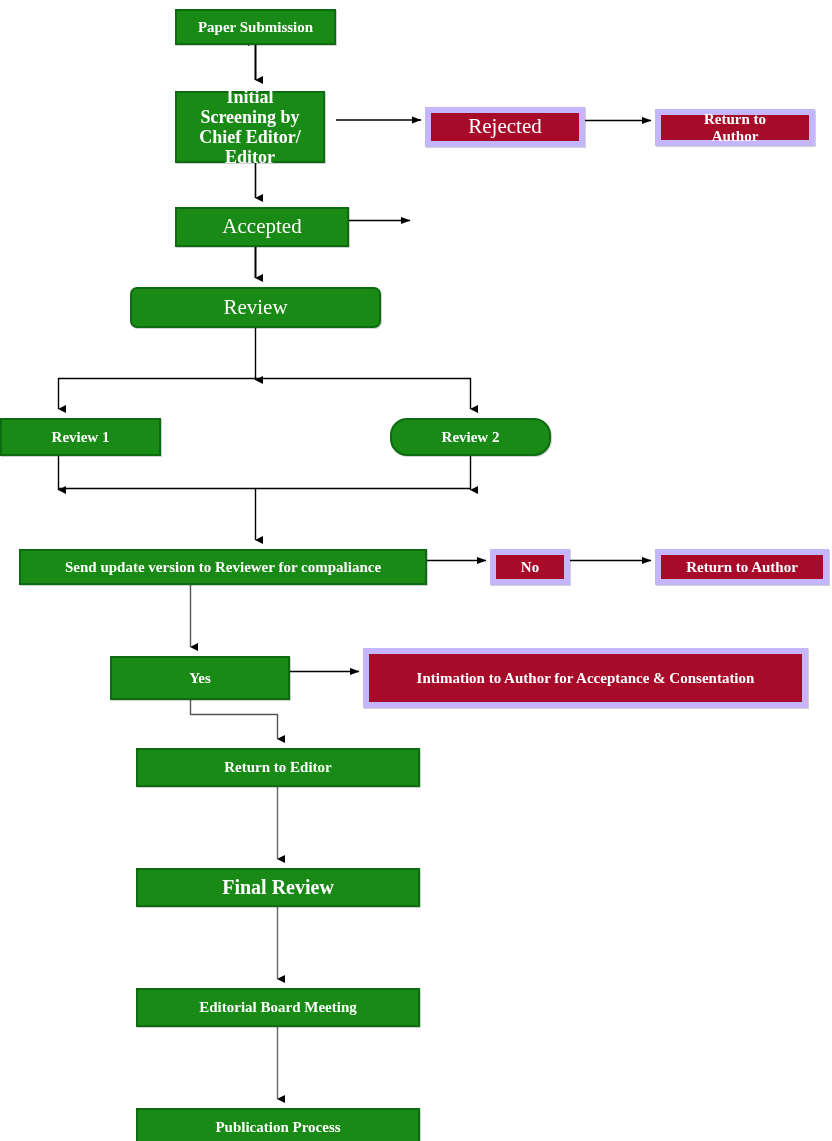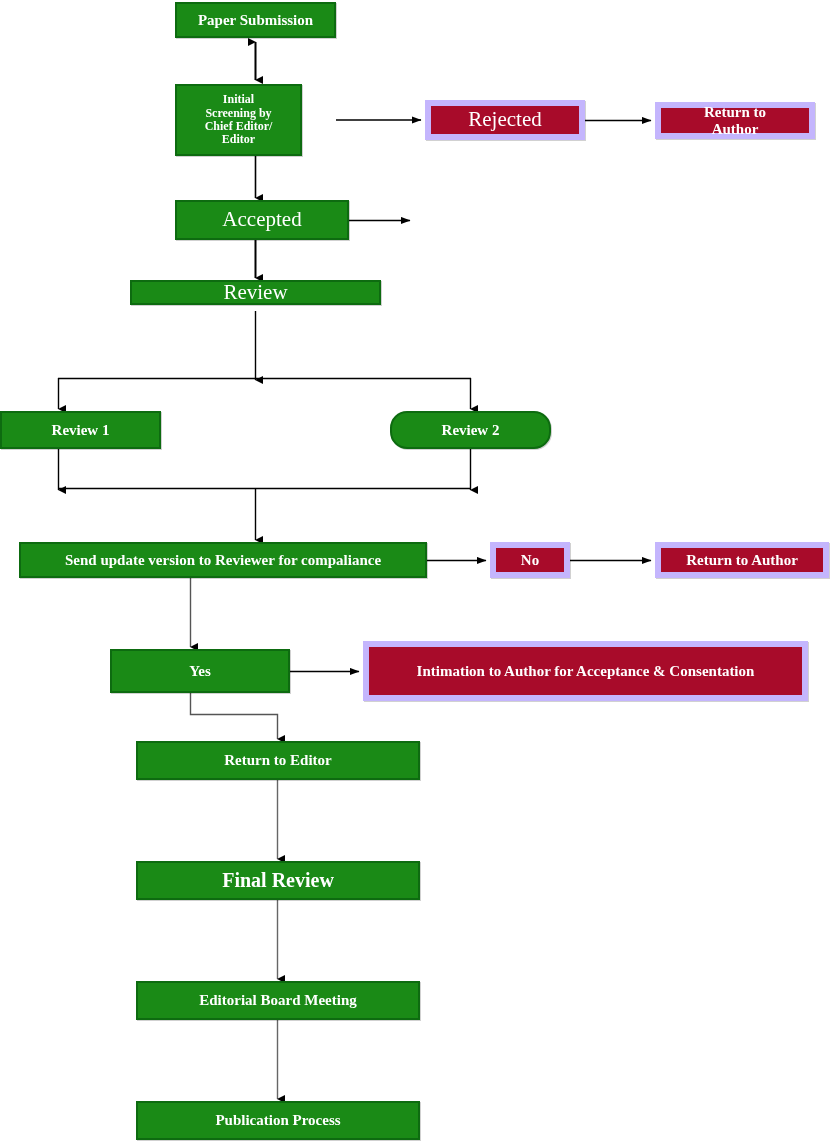--- a/index.html
+++ b/index.html
@@ -19,20 +19,21 @@
     position: absolute;
     box-sizing: border-box;
     display: flex;
     align-items: center;
     justify-content: center;
     text-align: center;
     color: #ffffff;
     line-height: 1.12;
     z-index: 3;
     padding: 0 20px;
+    margin-top: 7px;
   }
   .green {
     background: #1a8a16;
     border: 2px solid #0d6b10;
     box-shadow: 1px 1px 0 rgba(0,0,0,0.18);
   }
   .red {
     background: #a80b2a;
     border: 6px solid #c4b5fd;
     box-shadow: 1px 1px 0 rgba(0,0,0,0.18);
@@ -139,38 +140,38 @@
 
     <g>
       <line x1="277.5" y1="1020" x2="277.5" y2="1099" stroke="#666" stroke-width="1.4" marker-end="url(#arrowDown)"></line>
     </g>
   </svg>
 
   <div class="node green bold" style="left:175px; top:2px; width:161px; height:36px; font-size:15px;">
     <span>Paper Submission</span>
   </div>
 
-  <div class="node green bold" style="left:175px; top:84px; width:127px; height:72px; font-size:12px;">
+  <div class="node green bold" style="left:175px; top:84px; width:150px; height:72px; font-size:18px;">
     <span>Initial Screening by Chief Editor/ Editor</span>
   </div>
 
   <div class="node red plain" style="left:425px; top:100px; width:160px; height:40px; font-size:21px;">
     <span>Rejected</span>
   </div>
 
   <div class="node red bold" style="left:655px; top:102px; width:160px; height:37px; font-size:15px;">
     <span>Return to Author</span>
   </div>
 
   <div class="node green plain" style="left:175px; top:200px; width:174px; height:40px; font-size:21px;">
     <span>Accepted</span>
   </div>
 
 
-  <div class="node green plain" style="left:130px; top:280px; width:251px; height:25px; font-size:21px;">
+  <div class="node green plain" style="left:130px; top:280px; width:251px; height:41px; font-size:21px;border-radius:7px;">
     <span>Review</span>
   </div>
 
   <div class="node green bold" style="left:0px; top:411px; width:161px; height:38px; font-size:15px;">
     <span>Review  1</span>
   </div>
 
   <div class="node green bold" style="left:390px; top:411px; width:161px; height:38px; font-size:15px;border-radius:17px;">
     <span>Review 2</span>
   </div>

